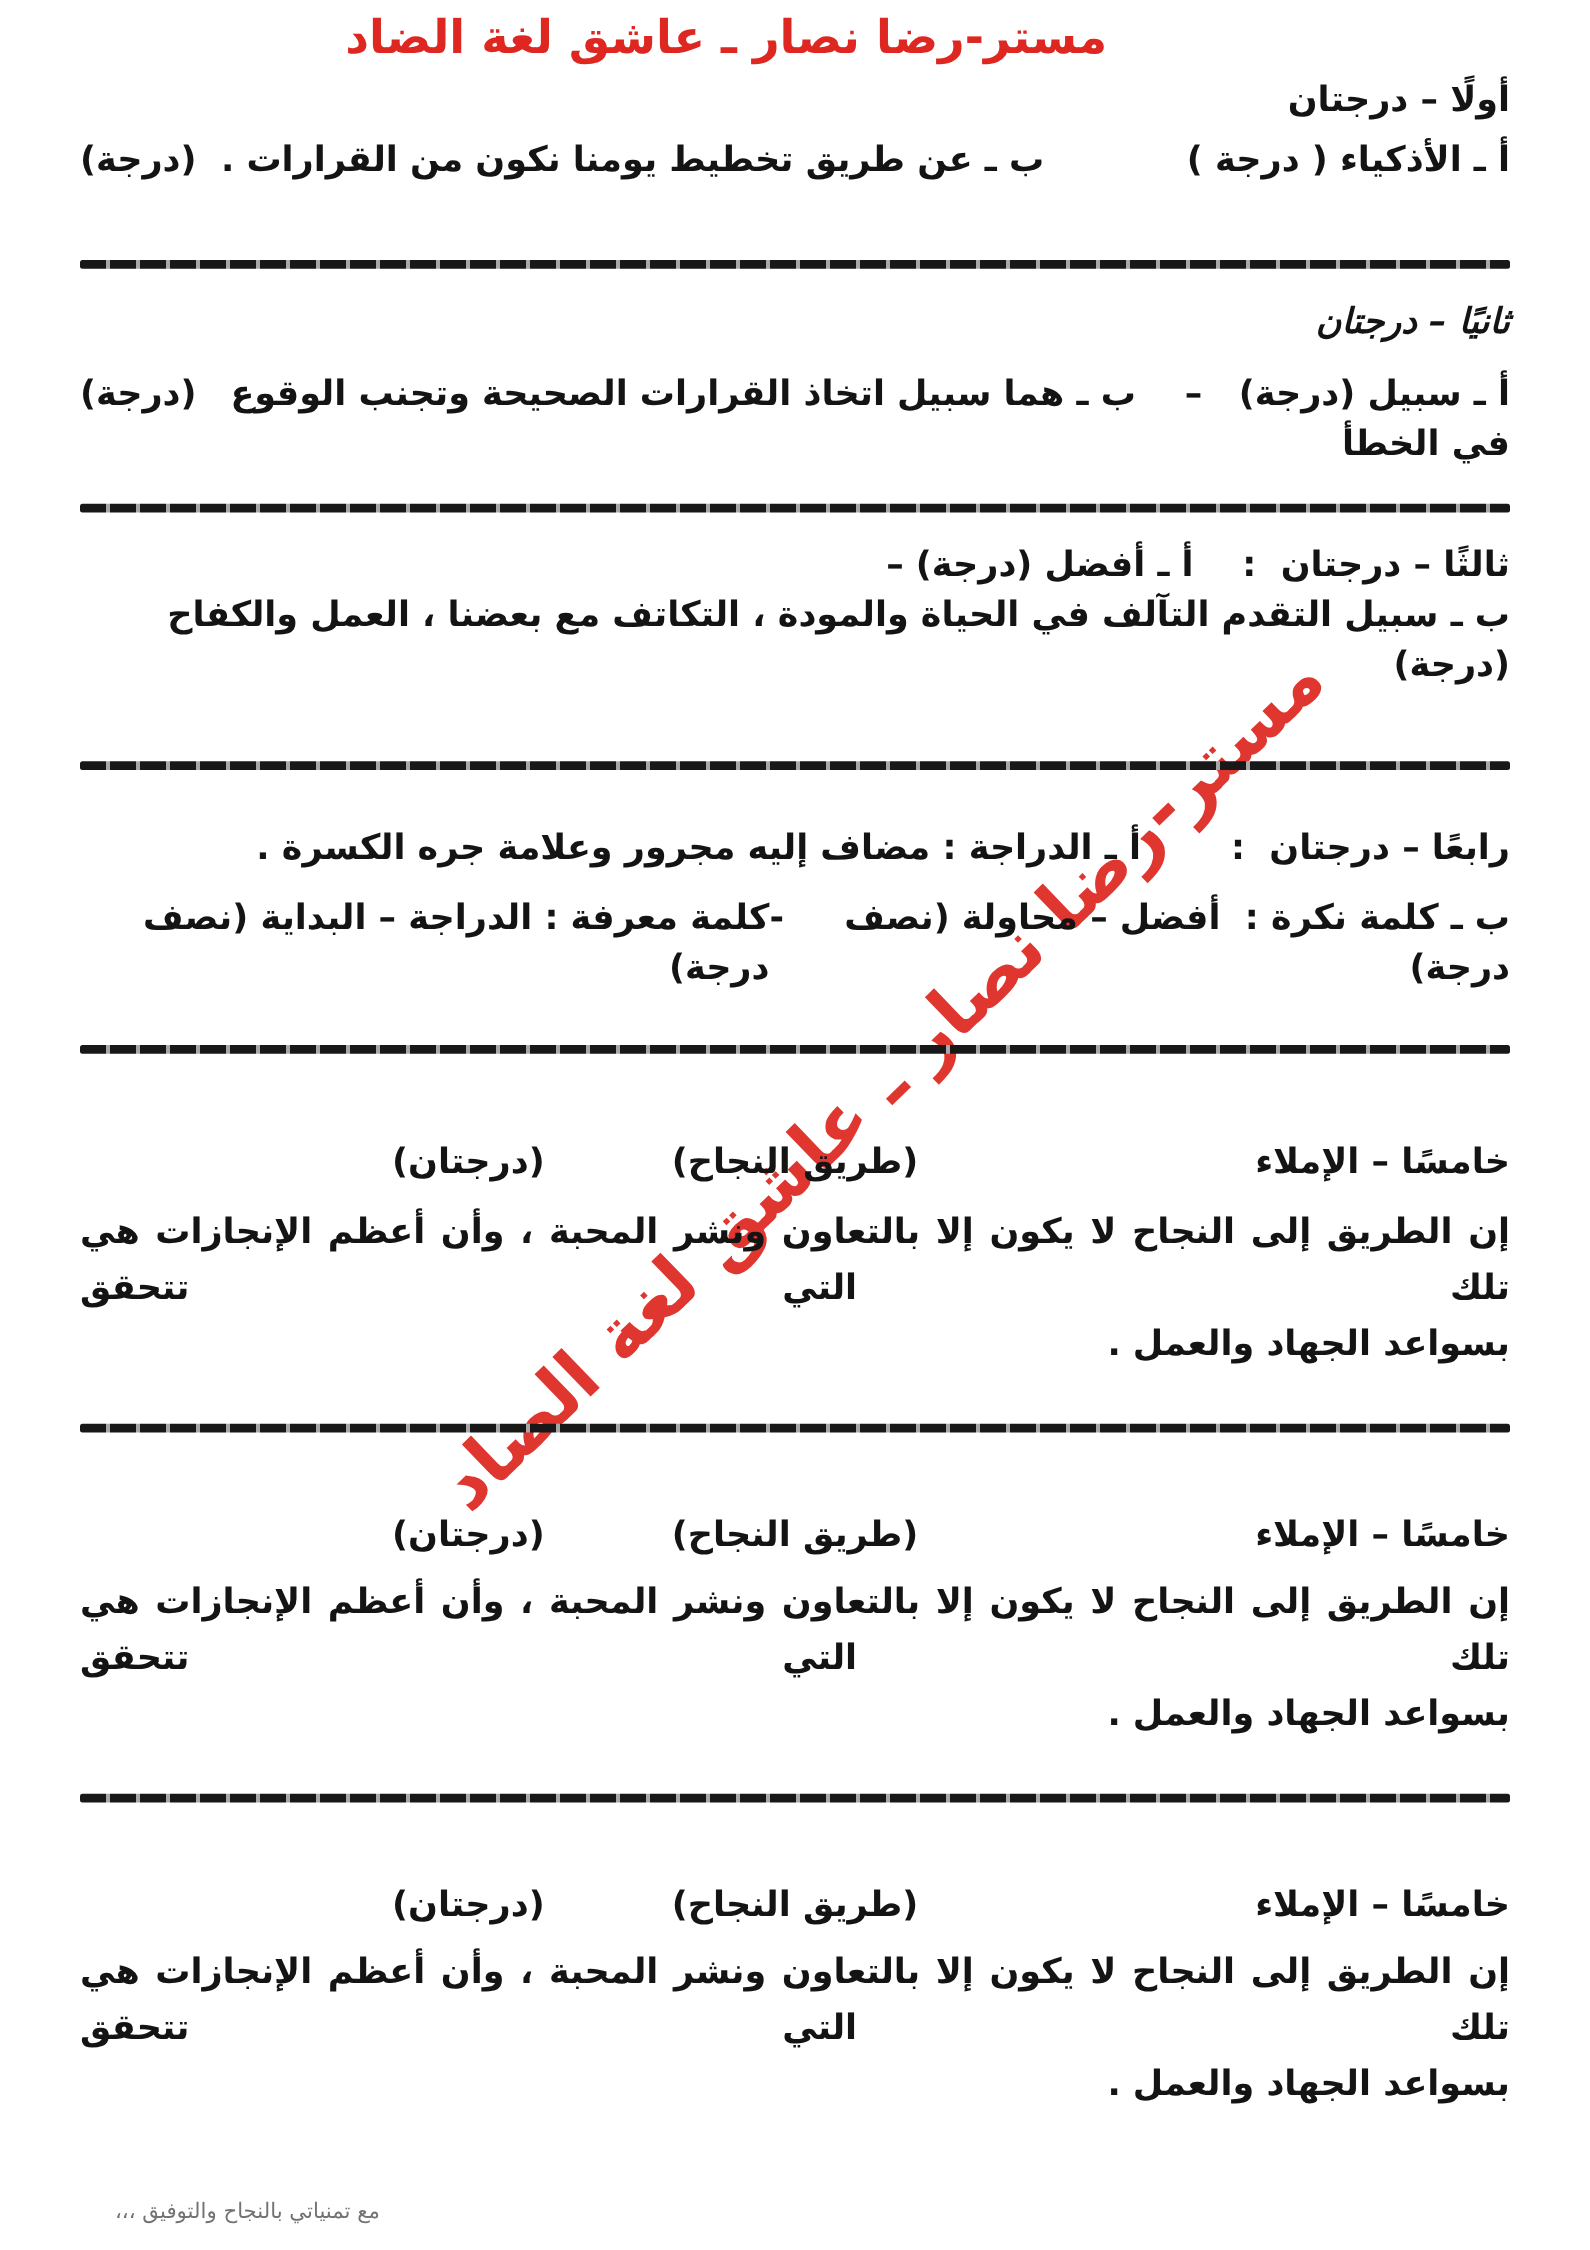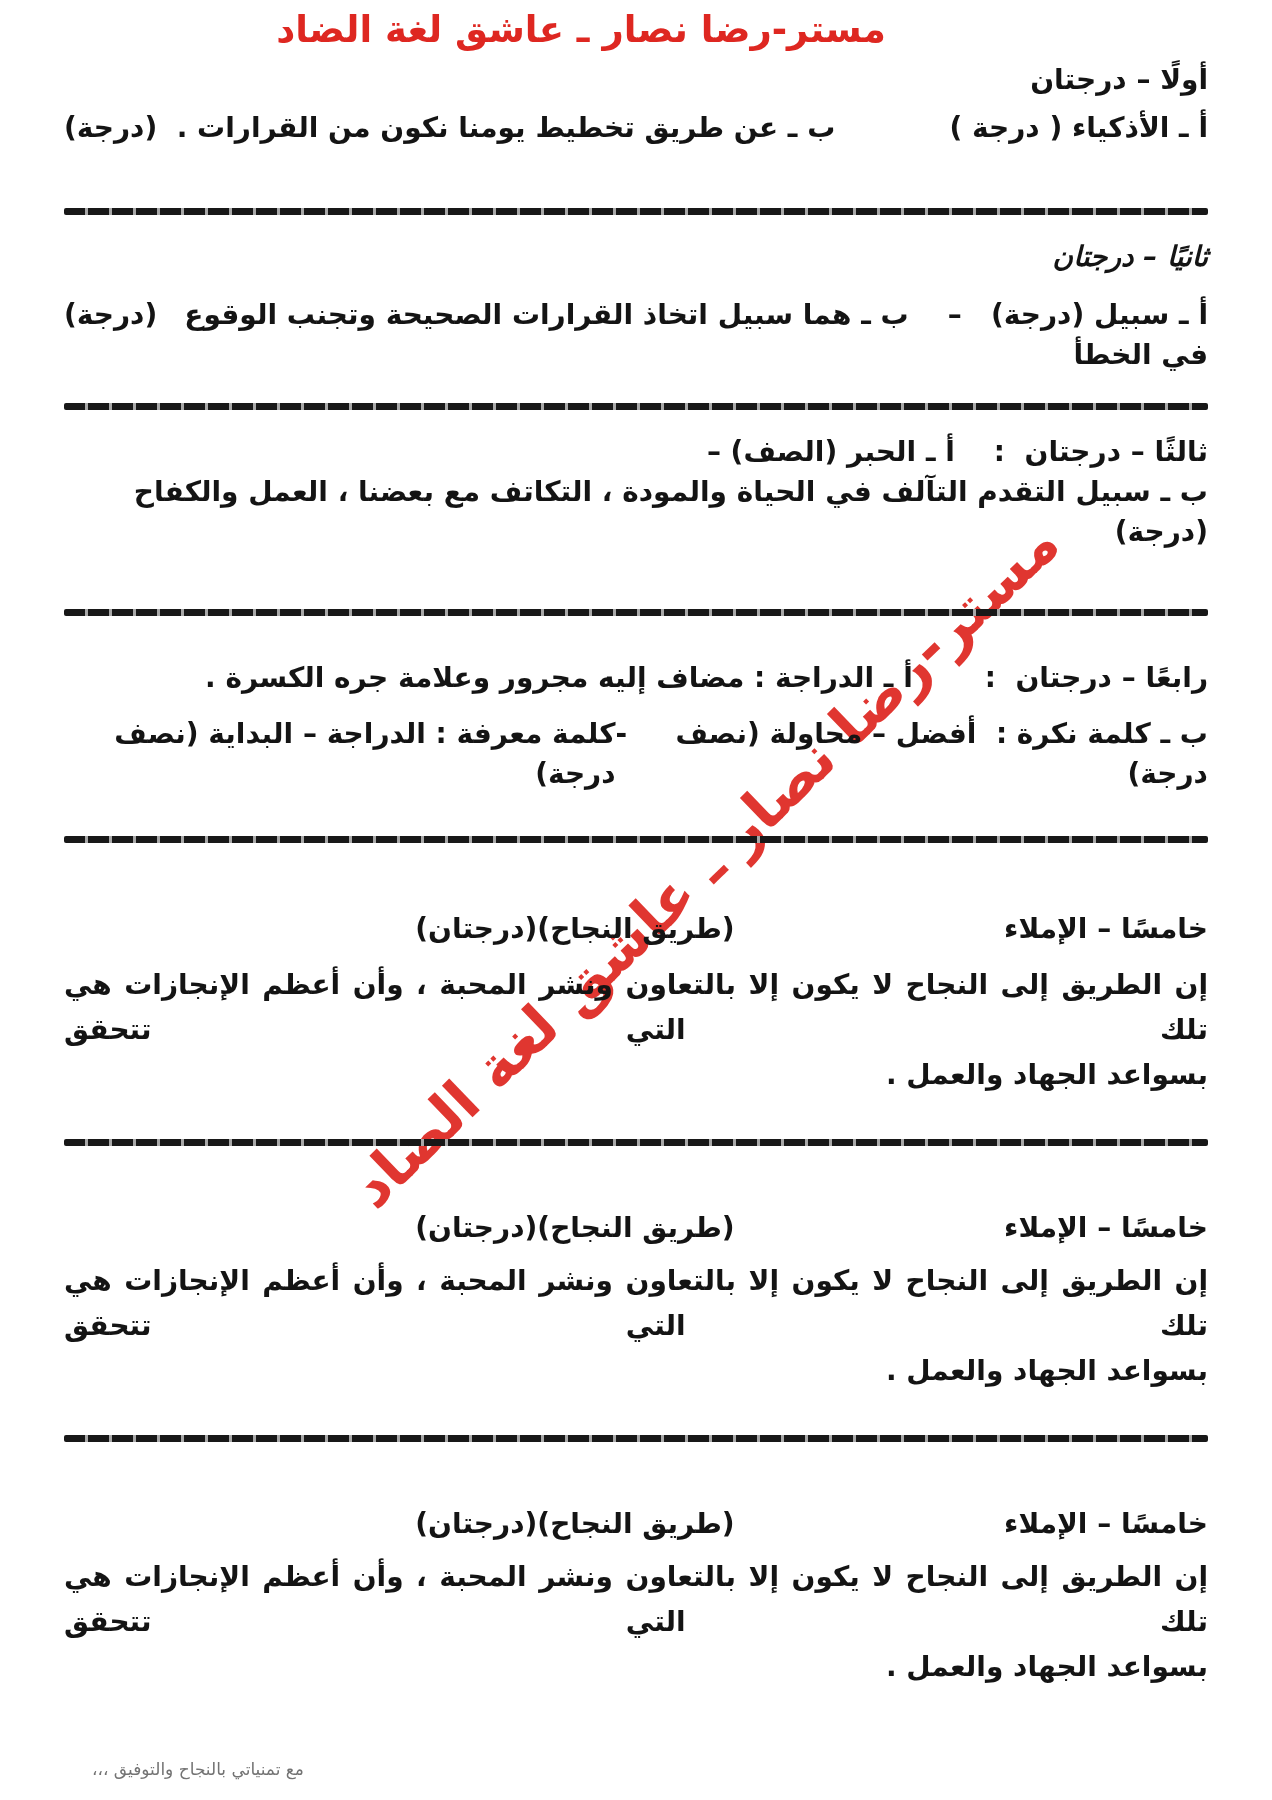--- a/index.html
+++ b/index.html
@@ -58,21 +58,21 @@
   .s4l1{margin-top:42px;display:flex;gap:72px;align-items:baseline;}
   .s4l2{margin-top:16px;display:flex;justify-content:space-between;align-items:baseline;}
   .k-head{
     margin-top:66px;
     display:grid;grid-template-columns:1fr auto 1fr;align-items:baseline;
     font-size:28px;line-height:40px;
   }
   .k-head.k2{margin-top:62px;}
   .k-head .kh-right{text-align:right;}
   .k-head .kh-center{text-align:right;}
-  .k-head .kh-left{text-align:right;padding-left:148px;white-space:nowrap;}
+  .k-head .kh-left{text-align:center;padding-left:148px;white-space:nowrap;}
   .k-para{margin-top:13px;font-size:28px;line-height:45px;}
   .k-para.p2{margin-top:10px;}
   .jline{text-align:justify;text-align-last:justify;}
   .footer-note{
     position:absolute;
     left:92px;top:1754px;
     z-index:1;
     font-size:17px;line-height:30px;
     font-weight:400;
     color:#737373;
@@ -108,21 +108,21 @@
   <div class="divider d1"></div>
 
   <div class="sec-heading h2x">ثانيًا – درجتان</div>
   <div class="row-split row2">
     <span class="pre">أ ـ سبيل (درجة)   –    ب ـ هما سبيل اتخاذ القرارات الصحيحة وتجنب الوقوع في الخطأ</span>
     <span>(درجة)</span>
   </div>
 
   <div class="divider d2"></div>
 
-  <div class="line s3l1 pre">ثالثًا – درجتان  :    أ ـ الحبر (الصف) –</div>
+  <div class="line s3l1 pre">ثالثًا – درجتان  :    أ ـ أفضل (درجة) –</div>
   <div class="line s3l2">ب ـ سبيل التقدم التآلف في الحياة والمودة ، التكاتف مع بعضنا ، العمل والكفاح (درجة)</div>
 
   <div class="divider d3"></div>
 
   <div class="line s4l1">
     <span class="pre">رابعًا – درجتان  :</span>
     <span>أ ـ الدراجة : مضاف إليه مجرور وعلامة جره الكسرة .</span>
   </div>
   <div class="line s4l2">
     <span class="pre">ب ـ كلمة نكرة :  أفضل – محاولة (نصف درجة)</span>

